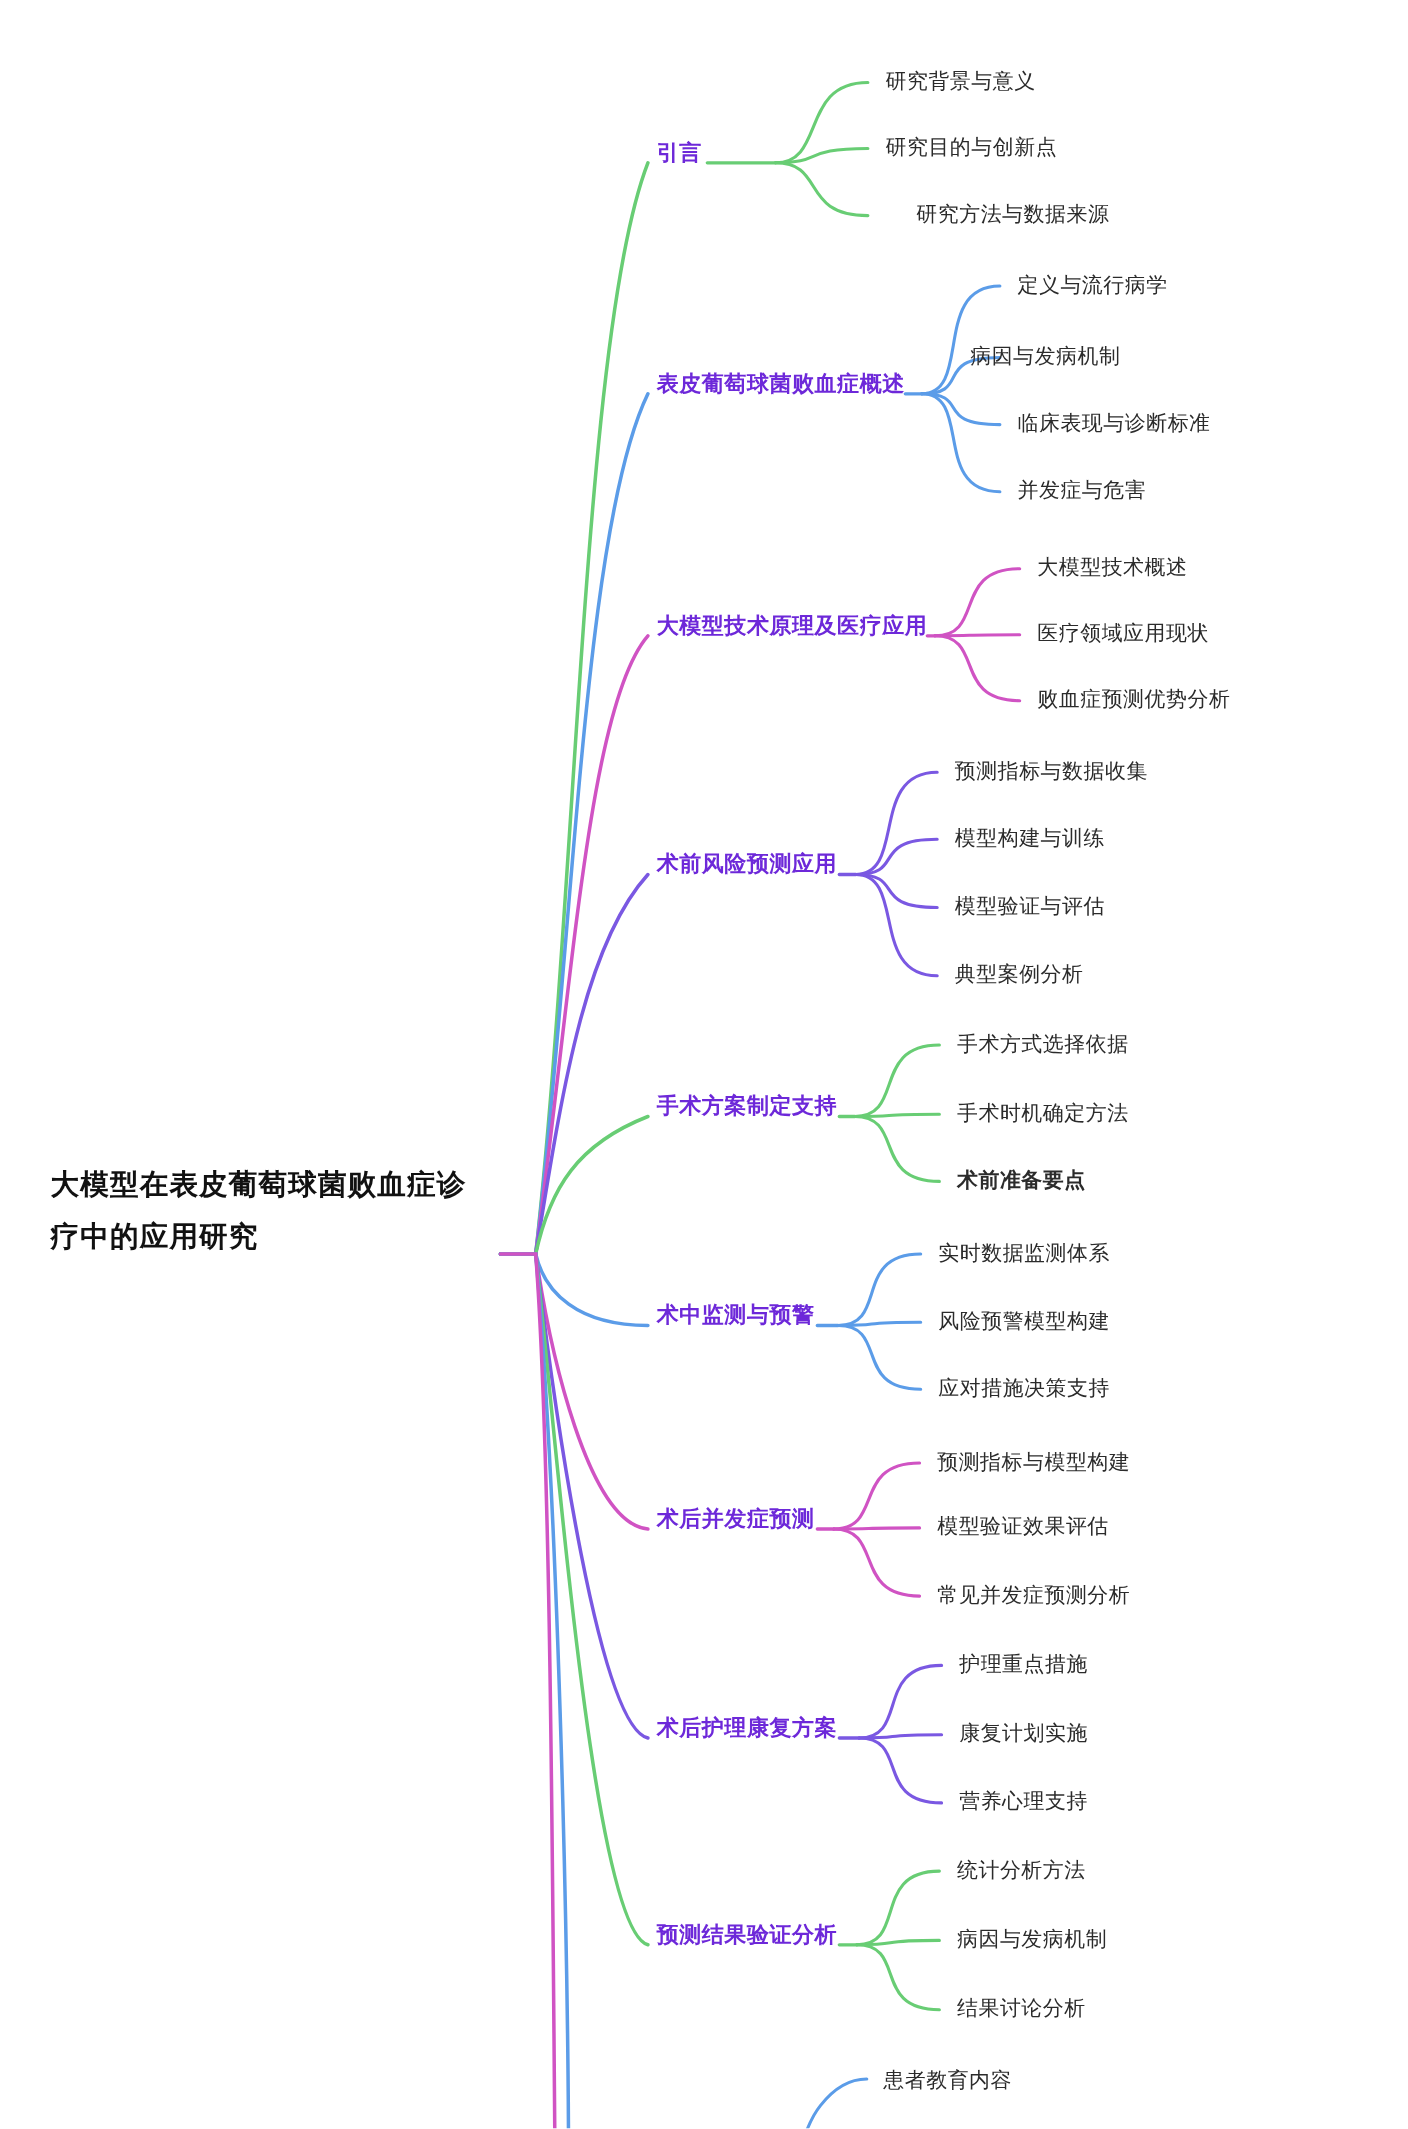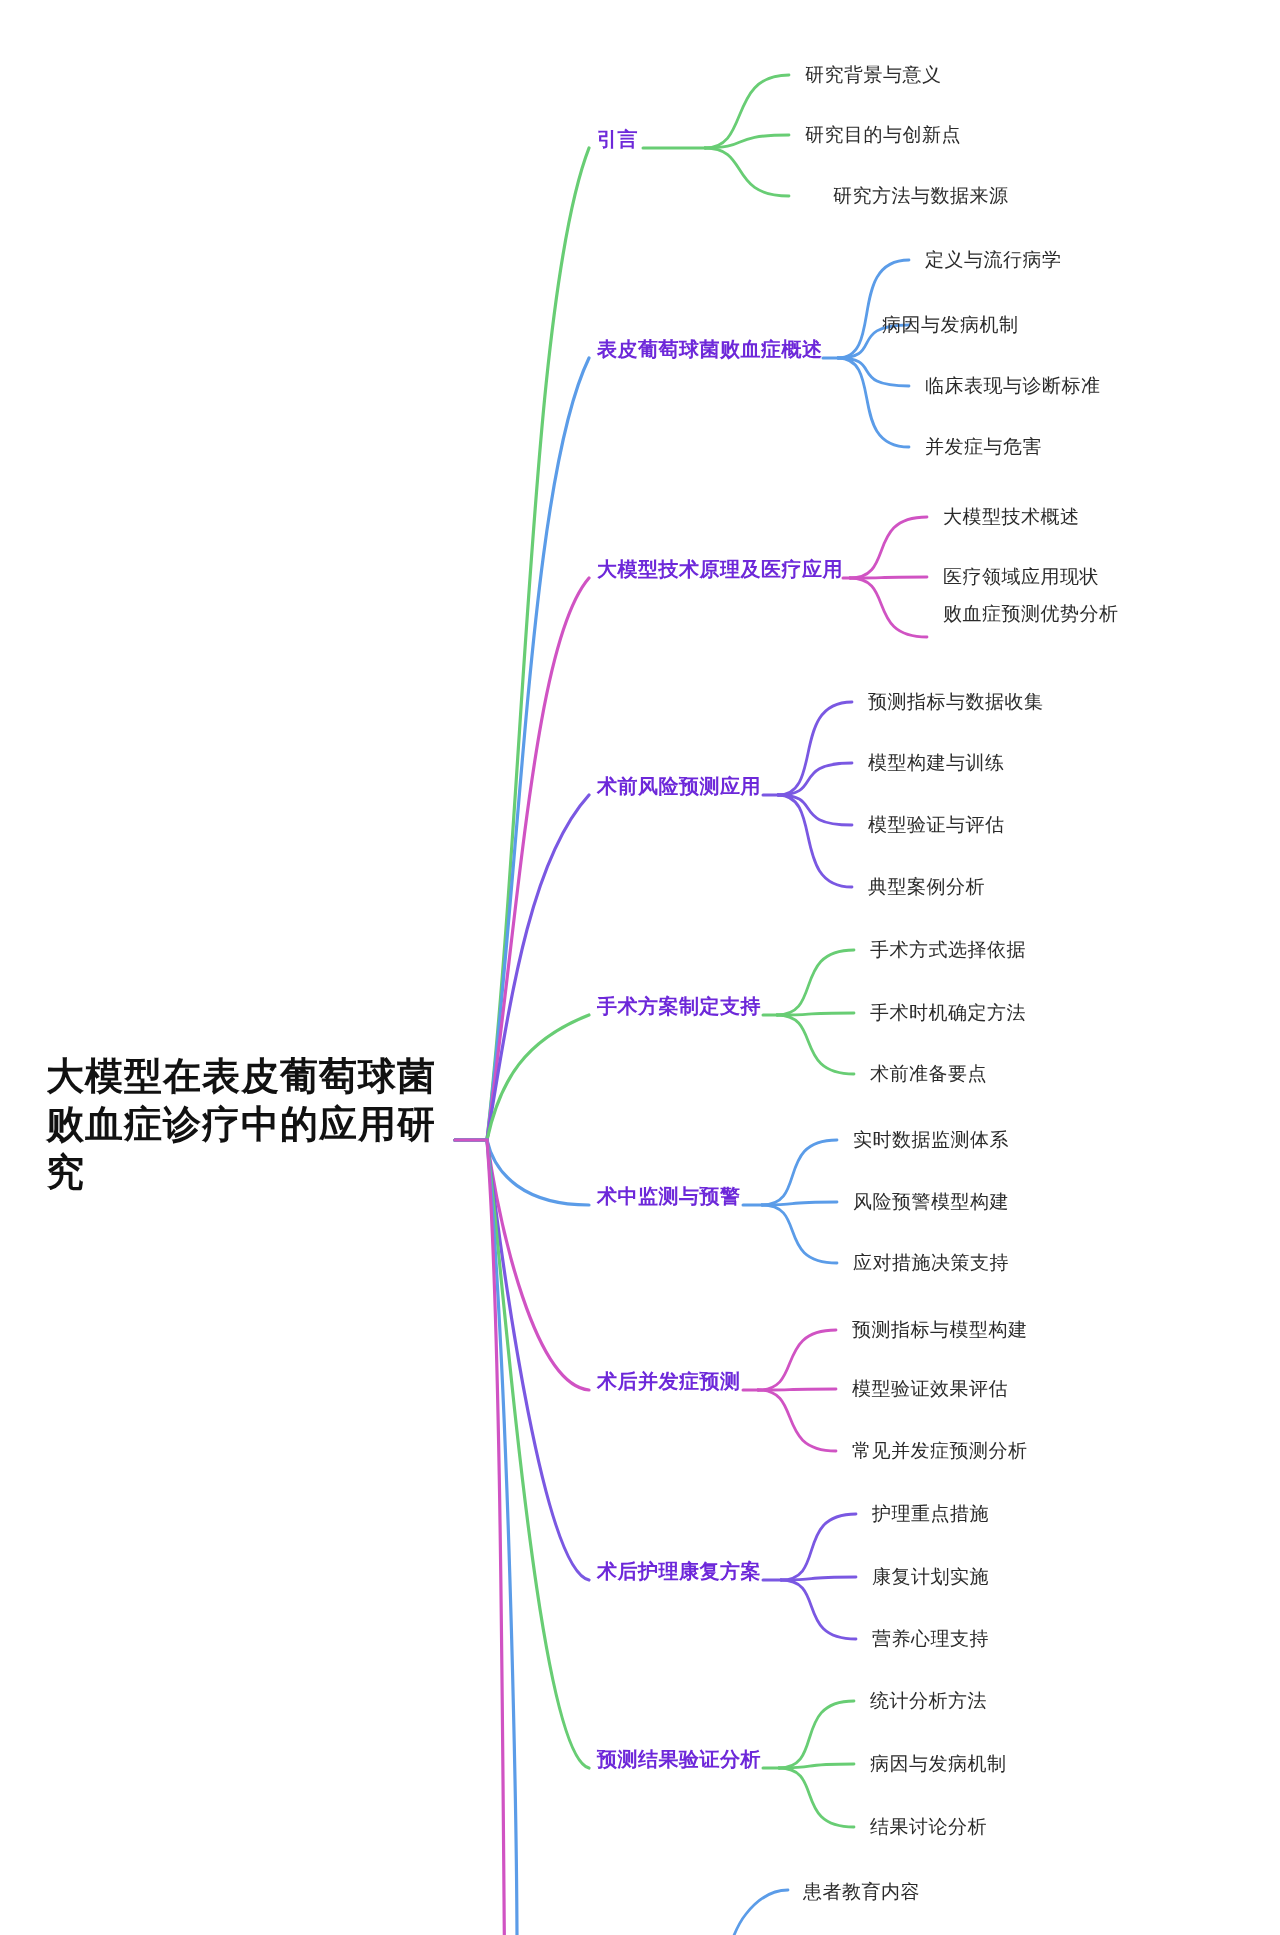--- a/index.html
+++ b/index.html
@@ -21,21 +21,21 @@
   }
   .node.branch{
     font-size:20px;
     font-weight:700;
     color:#6d28d9;
   }
   .root-node{
     position:absolute;
     left:46px;top:1052px;
     width:402px;
-    font-size:38px;
+    font-size:26px;
     line-height:48px;
     font-weight:700;
     color:#111111;
     letter-spacing:1px;
   }
 </style>
 </head>
 <body>
 
 <div class="stage">
@@ -98,30 +98,30 @@
       <div class="node" style="left: 805px; top: 123px;">研究目的与创新点</div>
       <div class="node" style="left: 805px; top: 184px; margin-left: 28px;">研究方法与数据来源</div>
       <div class="node branch" style="left: 597px; top: 337px;">表皮葡萄球菌败血症概述</div>
       <div class="node" style="left: 925px; top: 248px;">定义与流行病学</div>
       <div class="node" style="left: 882px; top: 313px;">病因与发病机制</div>
       <div class="node" style="left: 925px; top: 374px;">临床表现与诊断标准</div>
       <div class="node" style="left: 925px; top: 435px;">并发症与危害</div>
       <div class="node branch" style="left: 597px; top: 557px;">大模型技术原理及医疗应用</div>
       <div class="node" style="left: 943px; top: 505px;">大模型技术概述</div>
       <div class="node" style="left: 943px; top: 565px;">医疗领域应用现状</div>
-      <div class="node" style="left: 943px; top: 602px; text-align: center;">败血症预测优势分析</div>
+      <div class="node" style="left: 943px; top: 625px; text-align: center;">败血症预测优势分析</div>
       <div class="node branch" style="left: 597px; top: 774px;">术前风险预测应用</div>
       <div class="node" style="left: 868px; top: 690px;">预测指标与数据收集</div>
       <div class="node" style="left: 868px; top: 751px;">模型构建与训练</div>
       <div class="node" style="left: 868px; top: 813px;">模型验证与评估</div>
       <div class="node" style="left: 868px; top: 875px;">典型案例分析</div>
       <div class="node branch" style="left: 597px; top: 994px;">手术方案制定支持</div>
       <div class="node" style="left: 870px; top: 938px;">手术方式选择依据</div>
       <div class="node" style="left: 870px; top: 1001px;">手术时机确定方法</div>
-      <div class="node" style="left: 870px; top: 1062px;">术前准备要点</div>
+      <div class="node" style="left: 870px; top: 1062px; font-weight: bold;">术前准备要点</div>
       <div class="node branch" style="left: 597px; top: 1184px;">术中监测与预警</div>
       <div class="node" style="left: 853px; top: 1128px;">实时数据监测体系</div>
       <div class="node" style="left: 853px; top: 1190px;">风险预警模型构建</div>
       <div class="node" style="left: 853px; top: 1251px;">应对措施决策支持</div>
       <div class="node branch" style="left: 597px; top: 1369px;">术后并发症预测</div>
       <div class="node" style="left: 852px; top: 1318px;">预测指标与模型构建</div>
       <div class="node" style="left: 852px; top: 1377px;">模型验证效果评估</div>
       <div class="node" style="left: 852px; top: 1439px;">常见并发症预测分析</div>
       <div class="node branch" style="left: 597px; top: 1559px;">术后护理康复方案</div>
       <div class="node" style="left: 872px; top: 1502px;">护理重点措施</div>

